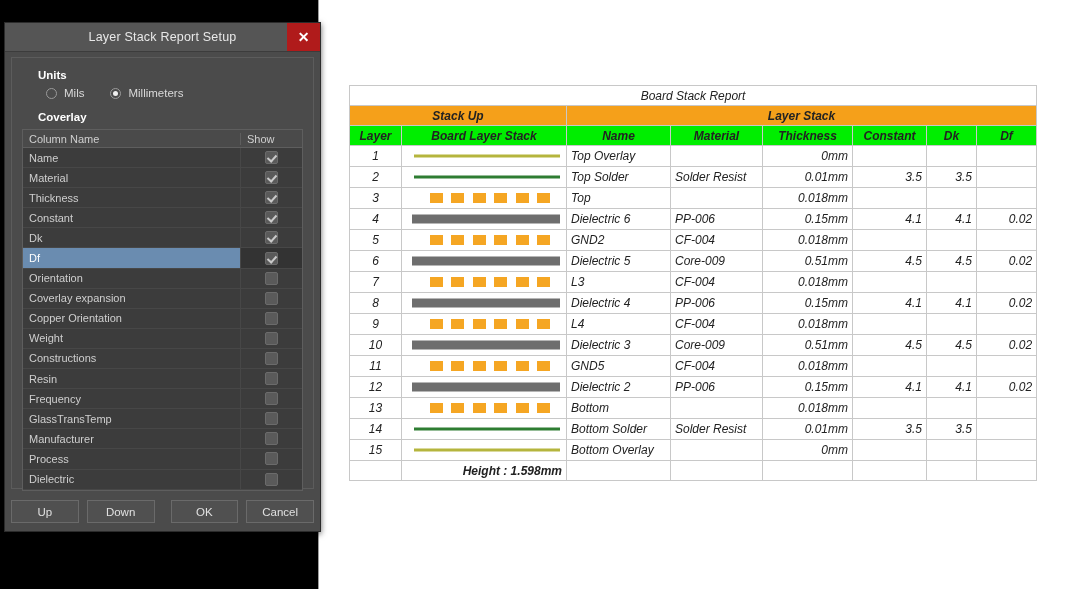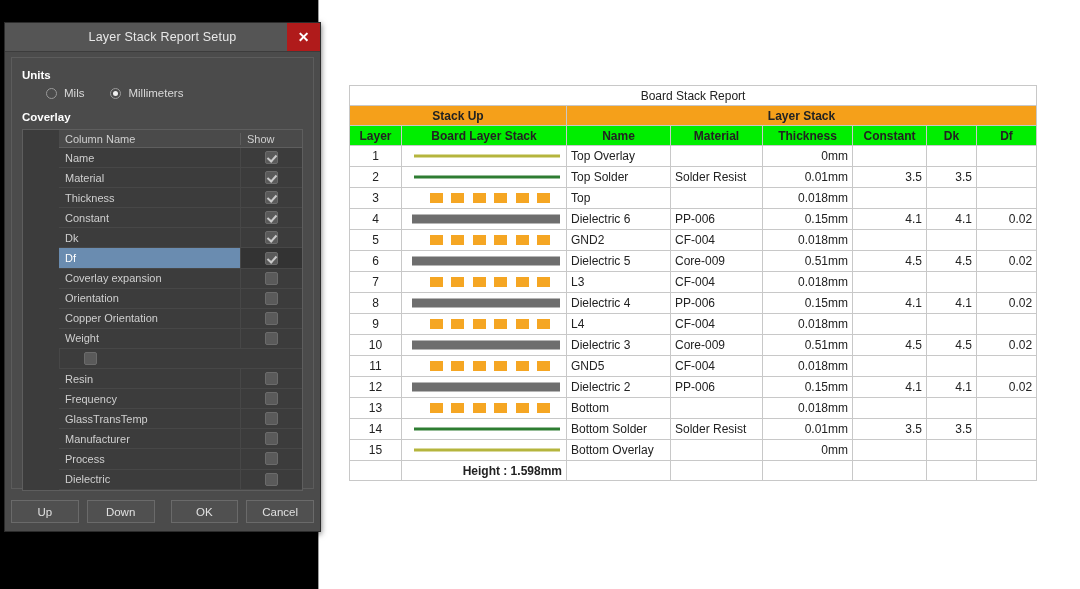--- a/index.html
+++ b/index.html
@@ -25,20 +25,21 @@
     background: #000000;
   }
   
   .report-panel {
     position: absolute;
     left: 318px; top: 0;
     width: 762px; height: 589px;
     background: #ffffff;
     border-left: 1px solid #9e9e9e;
     box-sizing: border-box;
+    font-style: italic;
   }
   
   .dialog {
     position: absolute;
     left: 4px; top: 22px;
     width: 317px;
     height: 510px;
     background: #4b4b4b;
     border: 1px solid #2b2b2b;
     box-sizing: border-box;
@@ -76,21 +77,21 @@
     left: 6px; top: 34px; right: 6px; bottom: 42px;
     background: #4b4b4b;
     border: 1px solid #5c5c5c;
     box-sizing: border-box;
     padding: 8px 10px 6px 10px;
   }
   .group-label {
     color: #ffffff;
     font-size: 11.5px;
     font-weight: bold;
-    margin: 3px 0 6px 0;
+    margin: 3px 0 6px 16px;
   }
   .radio-row {
     display: flex;
     align-items: center;
     gap: 26px;
     margin: 0 0 12px 24px;
   }
   .radio-item {
     display: flex;
     align-items: center;
@@ -116,21 +117,20 @@
   .radio-item .lbl {
     color: #d9d9d9;
     font-size: 11.5px;
   }
   
   .col-table {
     border: 1px solid #5e5e5e;
     background: #3c3c3c;
     box-sizing: border-box;
     margin-top: 2px;
-    padding-left: 36px;
   }
   .col-head {
     display: flex;
     height: 17px;
     align-items: center;
     background: #4a4a4a;
     border-bottom: 1px solid #5e5e5e;
     color: #cfcfcf;
     font-size: 11px;
   }
@@ -675,44 +675,45 @@
                 <span class="cb on"></span>
               </div>
             </div>
             <div class="col-row sel">
               <div class="c1">Df</div>
               <div class="c2">
                 <span class="cb on"></span>
               </div>
             </div>
             <div class="col-row">
+              <div class="c1">Orientation</div>
+              <div class="c2">
+                <span class="cb"></span>
+              </div>
+            </div>
+            <div class="col-row">
               <div class="c1">Coverlay expansion</div>
               <div class="c2">
                 <span class="cb"></span>
               </div>
             </div>
             <div class="col-row">
-              <div class="c1">Orientation</div>
-              <div class="c2">
-                <span class="cb"></span>
-              </div>
-            </div>
-            <div class="col-row">
               <div class="c1">Copper Orientation</div>
               <div class="c2">
                 <span class="cb"></span>
               </div>
             </div>
             <div class="col-row">
               <div class="c1">Weight</div>
               <div class="c2">
                 <span class="cb"></span>
               </div>
             </div>
             <div class="col-row">
+              <div class="c1">Constructions</div>
               <div class="c2">
                 <span class="cb"></span>
               </div>
             </div>
             <div class="col-row">
               <div class="c1">Resin</div>
               <div class="c2">
                 <span class="cb"></span>
               </div>
             </div>

